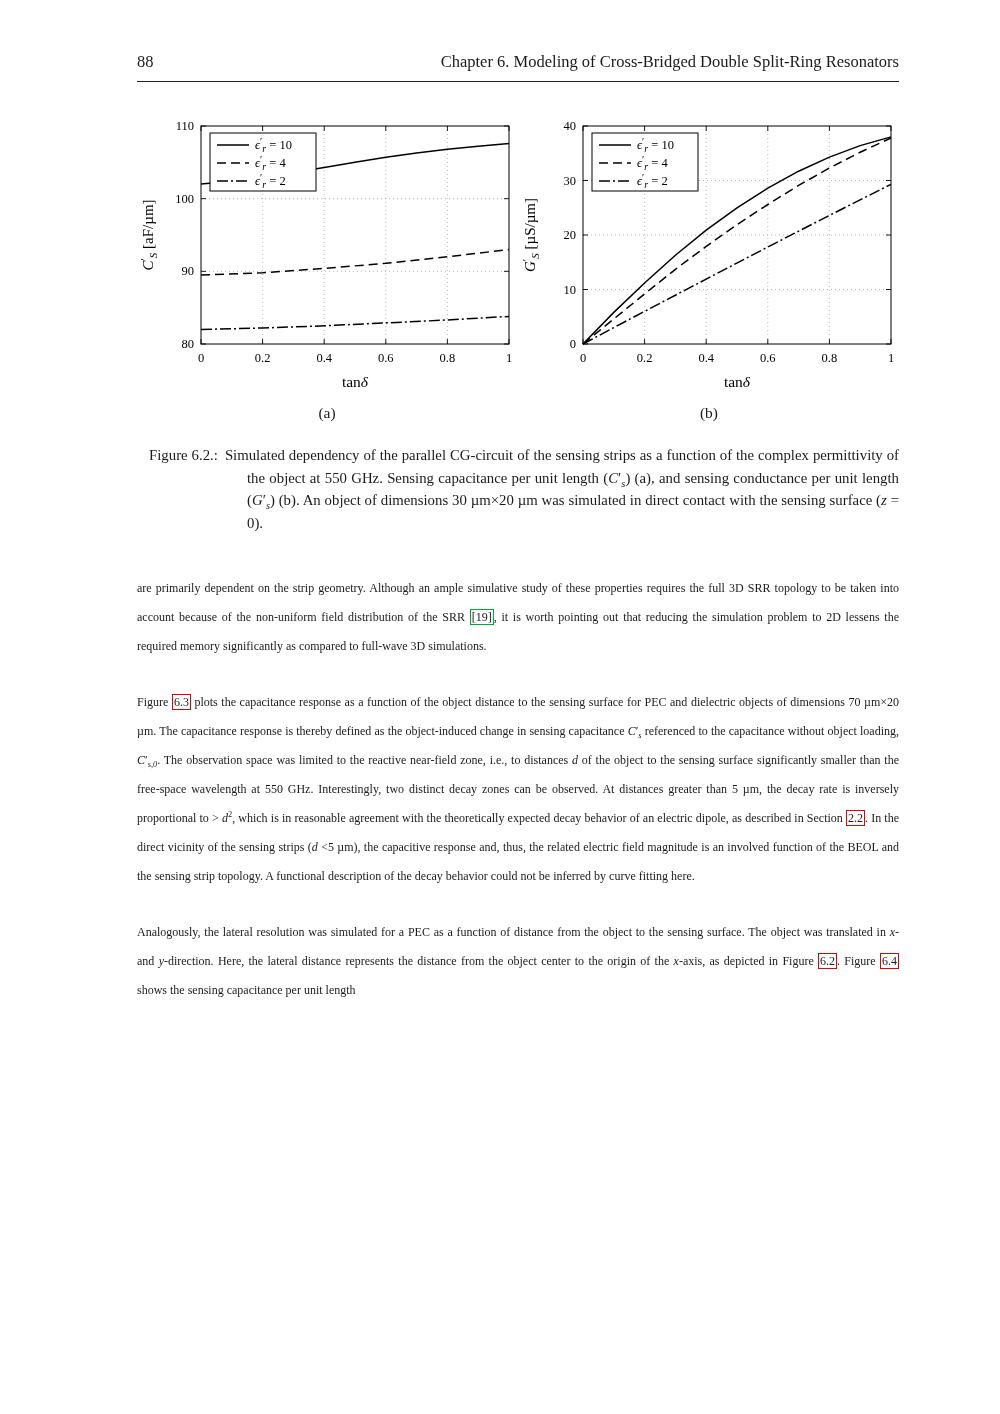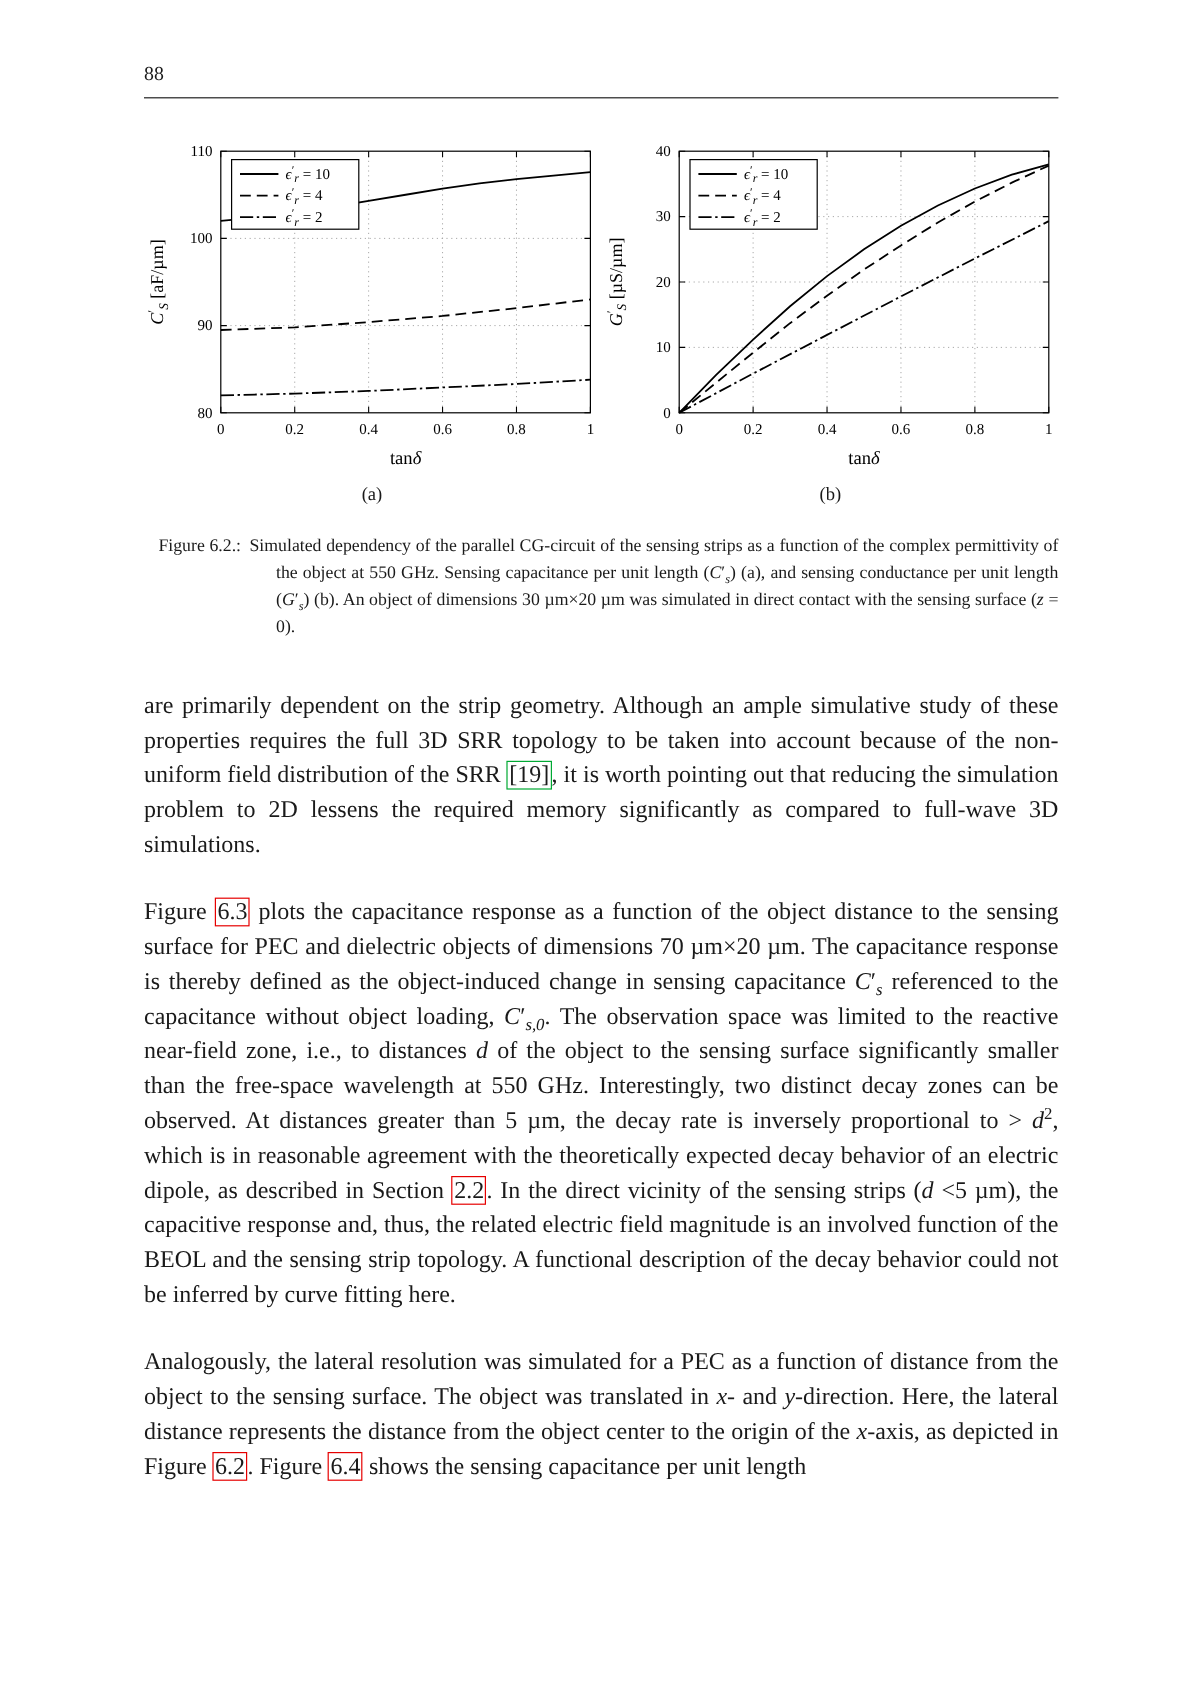--- a/index.html
+++ b/index.html
@@ -1,44 +1,45 @@
 <!DOCTYPE html>
 <html><head>
 <meta charset="utf-8">
 <style>
   * { margin:0; padding:0; box-sizing:border-box; }
   html,body { width:1000px; height:1414px; background:#ffffff; }
   body { font-family:"Liberation Serif", serif; color:#1a1a1a; position:relative; overflow:hidden; }
-  .page { position:absolute; left:120px; top:0; width:762px; }
+  .page { position:absolute; left:137px; top:0; width:762px; }
   .pagehead { display:flex; justify-content:space-between; align-items:baseline;
               padding-top:52px; padding-bottom:9px; border-bottom:1px solid #222;
               font-size:16.5px; }
   .figure-row { display:flex; justify-content:space-between; margin-top:30px; }
   .chart-wrap { display:flex; flex-direction:column; align-items:center; }
   .sublabel { font-size:15.5px; margin-top:0px; }
   svg text { font-family:"Liberation Serif", serif; fill:#000; }
   .caption { margin-top:22px; font-size:14.8px; line-height:22.5px;
              padding-left:98px; text-indent:-98px; text-align:justify;margin-left:12px; }
   .cap-label { margin-right:7px; }
-  .bodytext { margin-top:40px; font-size:20px; line-height:29px; text-align:justify; }
+  .bodytext { margin-top:40px; font-size:12px; line-height:29px; text-align:justify; }
   .bodytext p { margin-bottom:27px; }
   .it { font-style:italic; }
   sub, sup { font-size:70%; line-height:0; }
   sub.it { font-style:italic; }
   .ref { border:1px solid; padding:0 1px; }
   .ref-green { border-color:#00A933; }
   .ref-red { border-color:#E60000; }
 </style>
 </head>
 <body>
 
 <div class="page">
 
   <div class="pagehead">
     <span>88</span>
+    <span>Chapter 6. Modeling of Cross-Bridged Double Split-Ring Resonators</span>
   </div>
 
   <div class="figure-row">
     <div class="chart-wrap">
       <svg width="380" height="292" viewBox="0 0 380 292">
           <line x1="125.6" x2="125.6" y1="14" y2="232" stroke="#999999" stroke-width="0.7" stroke-dasharray="1 3"></line>
           <line x1="187.2" x2="187.2" y1="14" y2="232" stroke="#999999" stroke-width="0.7" stroke-dasharray="1 3"></line>
           <line x1="248.79999999999998" x2="248.79999999999998" y1="14" y2="232" stroke="#999999" stroke-width="0.7" stroke-dasharray="1 3"></line>
           <line x1="310.4" x2="310.4" y1="14" y2="232" stroke="#999999" stroke-width="0.7" stroke-dasharray="1 3"></line>
           <line x1="64" x2="372" y1="159.33333333333334" y2="159.33333333333334" stroke="#999999" stroke-width="0.7" stroke-dasharray="1 3"></line>

